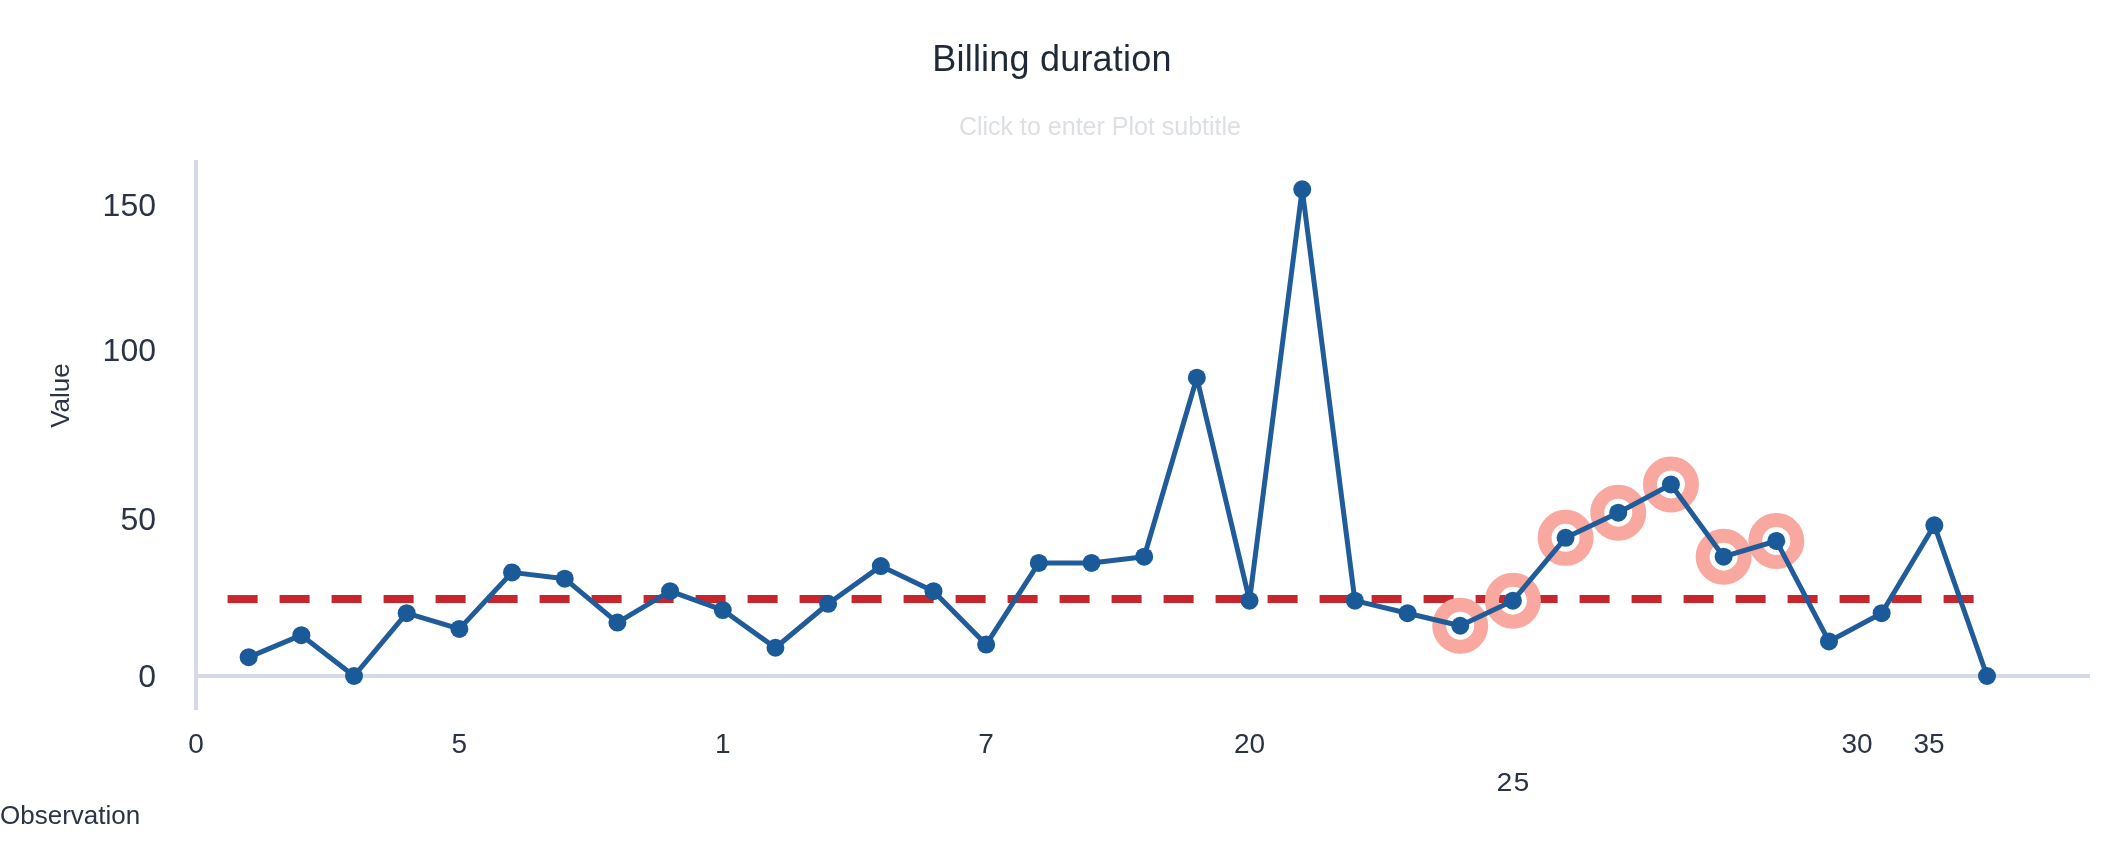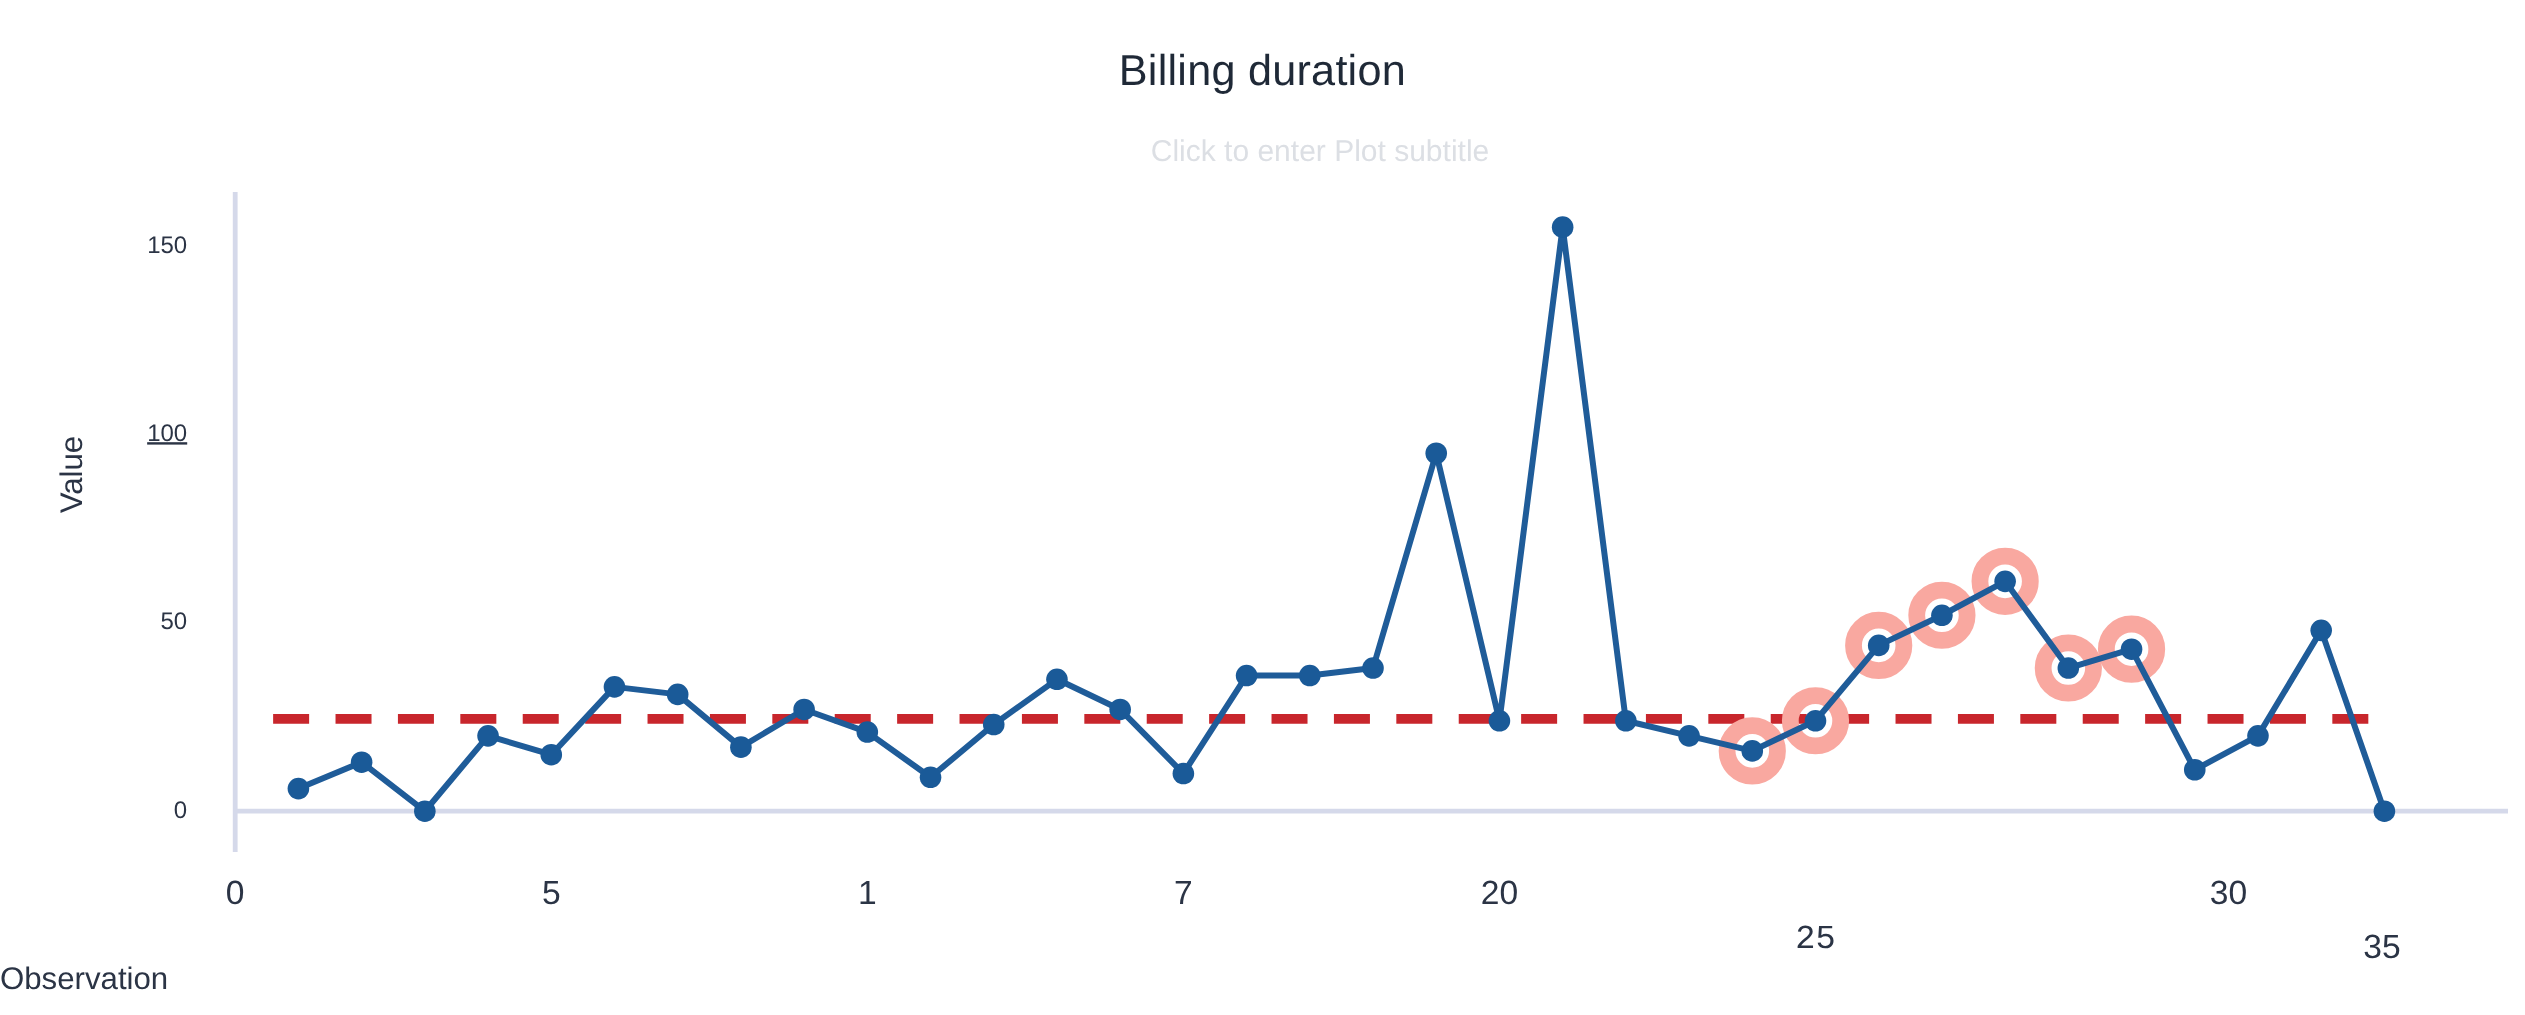--- a/index.html
+++ b/index.html
@@ -61,21 +61,21 @@
     width: 2104px;
     text-align: left;
     font-size: 26px;
     color: #2b3445;
   }
   .ytick {
     position: absolute;
     right: 0;
     width: 100px;
     text-align: right;
-    font-size: 20px;
+    font-size: 32px;
     color: #2b3445;
     transform: translateY(-50%);
   }
   .xtick {
     position: absolute;
     top: 0;
     width: 80px;
     margin-left: -40px;
     text-align: center;
     font-size: 28px;
@@ -96,32 +96,32 @@
 
   <div class="plot-subtitle">Click to enter Plot subtitle</div>
 
   <div class="axis-label-y">Value</div>
 
   <div class="axis-label-x">Observation</div>
 
   <div id="ytick-layer">
       <div class="ytick" style="top: 676px; left: 56px;">0</div>
       <div class="ytick" style="top: 519px; left: 56px;">50</div>
-      <div class="ytick" style="top: 362px; left: 56px; text-decoration: underline;">100</div>
+      <div class="ytick" style="top: 350px; left: 56px;">100</div>
       <div class="ytick" style="top: 205px; left: 56px;">150</div>
     </div>
   <div id="xtick-layer">
       <div class="xtick" style="left: 196px; top: 728px;">0</div>
       <div class="xtick" style="left: 459.382px; top: 728px;">5</div>
       <div class="xtick" style="left: 722.765px; top: 728px;">1</div>
       <div class="xtick" style="left: 986.147px; top: 728px;">7</div>
       <div class="xtick" style="left: 1249.53px; top: 728px;">20</div>
       <div class="xtick" style="left: 1512.91px; top: 768px; font-family: Liberation Mono, monospace;">25</div>
       <div class="xtick" style="left: 1857px; top: 728px;">30</div>
-      <div class="xtick" style="left: 1985px; top: 728px; margin-top: 45px;">35</div>
+      <div class="xtick" style="left: 1929px; top: 728px;">35</div>
     </div>
 
   <svg class="svg-layer" id="plot-svg" width="2104" height="846">
       <line x1="196" y1="676" x2="2090" y2="676" stroke="#d5d9ea" stroke-width="4"></line>
       <line x1="196" y1="160" x2="196" y2="710" stroke="#d5d9ea" stroke-width="4"></line>
       <line x1="227.60588235294117" y1="599.0699999999999" x2="1992.2676470588237" y2="599.0699999999999" stroke="#c8262c" stroke-width="8" stroke-dasharray="30 22" stroke-linecap="butt"></line>
       <circle cx="1460.235294117647" cy="625.76" r="21" fill="none" stroke="#f9a8a0" stroke-width="14"></circle>
       <circle cx="1512.9117647058824" cy="600.64" r="21" fill="none" stroke="#f9a8a0" stroke-width="14"></circle>
       <circle cx="1565.5882352941178" cy="537.84" r="21" fill="none" stroke="#f9a8a0" stroke-width="14"></circle>
       <circle cx="1618.264705882353" cy="512.72" r="21" fill="none" stroke="#f9a8a0" stroke-width="14"></circle>

